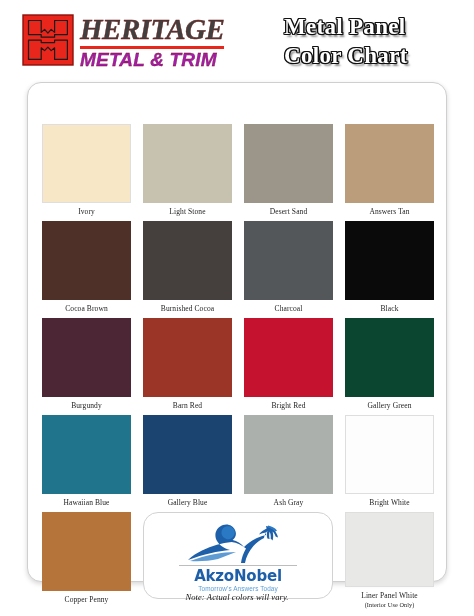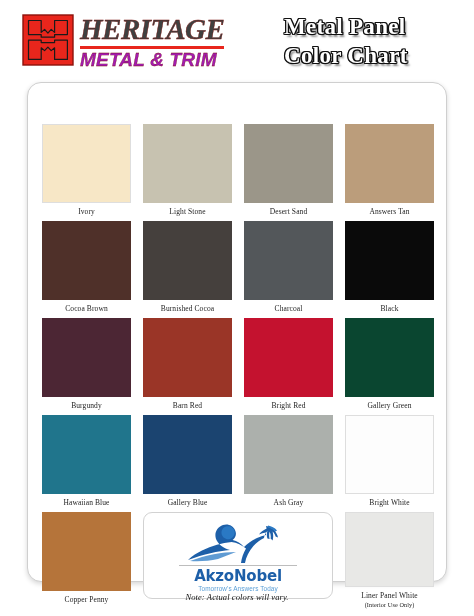--- a/index.html
+++ b/index.html
@@ -150,21 +150,21 @@
   
   #akzo-cell {
     grid-column: span 2;
     height: 97px;
   }
   #akzo-panel {
     width: 100%;
     height: 87px;
     background: #ffffff;
     border: 1px solid #d2d2d2;
-    border-radius: 9px;
+    border-radius: 15px;
     box-sizing: border-box;
     display: flex;
     flex-direction: column;
     align-items: center;
     justify-content: flex-end;
     padding-bottom: 5px;
   }
   #akzo-figure {
     width: 112px;
     height: 43px;

